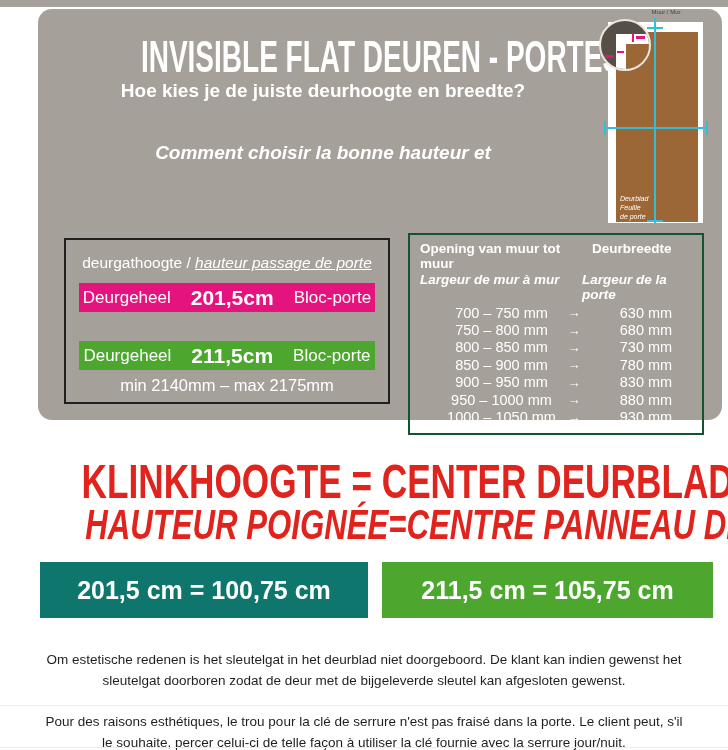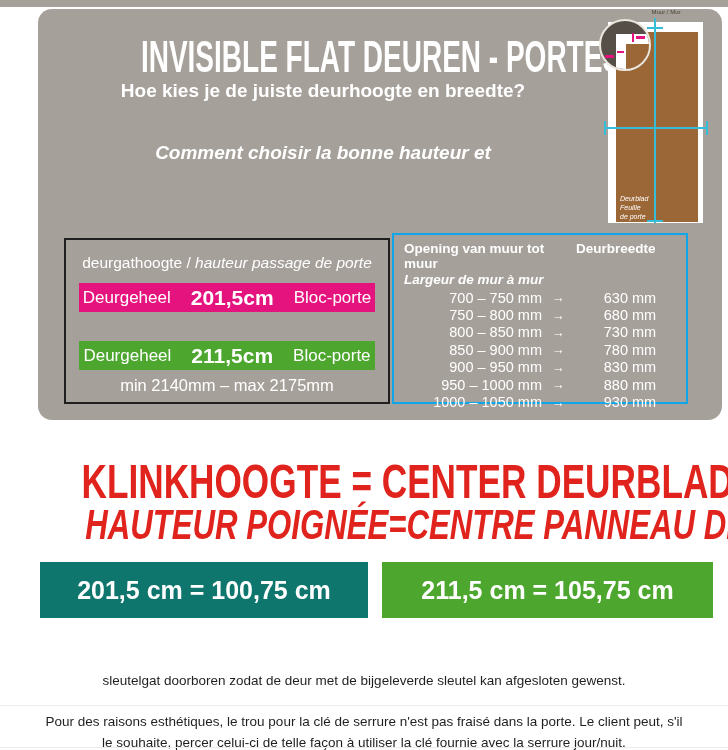--- a/index.html
+++ b/index.html
@@ -37,42 +37,42 @@
   .dc-pink-lbl1 { position:absolute; left:35px; top:15px; width:9px; height:3px; background:#e5137e; }
   .dc-pink-h { position:absolute; left:16px; top:30px; width:7px; height:2px; background:#e5137e; }
   .dc-pink-lbl2 { position:absolute; left:4px; top:34px; width:9px; height:3px; background:#e5137e; }
 
   .door-leaf-label { position:absolute; left:620px; top:195px; color:#ffffff; font-size:7px;
                      font-style:italic; line-height:1.25; }
 
   
   .h-table { position:absolute; left:64px; top:238px; width:326px; height:166px; border:2px solid #1f1f1f; }
   .h-header { position:absolute; left:0; top:14px; width:100%; text-align:center; color:#fff; font-size:15.5px; }
-  .h-header .it { font-style:italic; }
+  .h-header .it { font-style:italic;text-decoration:underline; }
   .h-bar { position:absolute; left:13px; width:296px; height:29px; display:flex; align-items:center;
            justify-content:center; gap:20px; color:#fff; }
   .h-bar.pink { top:43px; background:#e5137e; }
   .h-bar.green { top:101px; background:#4da72f; }
   .h-bar .side { font-size:17px; }
   .h-bar .val { font-size:21px; font-weight:700; }
   .h-min { position:absolute; left:0; width:100%; text-align:center; color:#fff; font-size:16.5px; }
   .h-min.m1 { top:78px; }
   .h-min.m2 { top:136px; }
 
   
-  .w-table { position:absolute; left:392px; top:233px; width:296px; height:171px; border:2px solid #0ea5e9;
+  .w-table { position:absolute; left:408px; top:233px; width:296px; height:202px; border:2px solid #14532d;
              color:#fff; }
   .w-head { display:flex; padding:6px 8px 0 10px; font-size:13.5px; font-weight:700; }
   .w-head .c1 { width:172px; }
   .w-head .c2 { flex:1; }
   .w-head2 { display:flex; padding:1px 24px 2px 10px; font-size:13.5px; font-weight:700; font-style:italic; }
   .w-head2 .c1 { width:162px; }
   .w-head2 .c2 { flex:1; }
   .w-row { display:flex; align-items:center; height:17.4px; font-size:14.5px; }
-  .w-row .range { width:148px; text-align:right;padding-left:35px; }
+  .w-row .range { width:148px; text-align:center;padding-left:35px; }
   .w-row .arrow { width:32px; text-align:center; font-size:13px; }
   .w-row .wval { flex:1; text-align:center; }
 
   
   .red-heading { position:absolute; left:0; top:456px; width:728px; text-align:center; color:#e0231c;
                  font-weight:700; }
   .red-l1 { font-size:44px; white-space:nowrap; }
   .red-l1 > span { display:inline-block; transform:scale(0.80,1.10); }
   .red-l2 { font-size:38px; font-style:italic; white-space:nowrap; margin-top:-2px; }
   .red-l2 > span { display:inline-block; transform:scale(0.82,1.10); }
@@ -153,20 +153,21 @@
     <div class="h-min m2">min 2140mm – max 2175mm</div>
   </div>
 
   <div class="w-table">
     <div class="w-head">
       <span class="c1">Opening van muur tot muur</span>
       <span class="c2">Deurbreedte</span>
     </div>
     <div class="w-head2">
       <span class="c1">Largeur de mur à mur</span>
+      <span class="c2">Largeur de la porte</span>
     </div>
     <div class="w-row">
       <span class="range">700 – 750 mm</span>
       <span class="arrow">→</span>
       <span class="wval">630 mm</span>
     </div>
     <div class="w-row">
       <span class="range">750 – 800 mm</span>
       <span class="arrow">→</span>
       <span class="wval">680 mm</span>
@@ -208,21 +209,21 @@
   </div>
 
   <div class="conv-box pink">
     <span>201,5 cm = 100,75 cm</span>
   </div>
   <div class="conv-box green">
     <span>211,5 cm = 105,75 cm</span>
   </div>
 
   <div class="note nl">
-    <br>
+    <span>Om estetische redenen is het sleutelgat in het deurblad niet doorgeboord. De klant kan indien gewenst het</span><br>
     <span>sleutelgat doorboren zodat de deur met de bijgeleverde sleutel kan afgesloten gewenst.</span>
   </div>
   <div class="divider d1"></div>
   <div class="note fr">
     <span>Pour des raisons esthétiques, le trou pour la clé de serrure n'est pas fraisé dans la porte. Le client peut, s'il</span><br>
     <span>le souhaite, percer celui-ci de telle façon à utiliser la clé fournie avec la serrure jour/nuit.</span>
   </div>
   <div class="divider d2"></div>
 
 </div>

